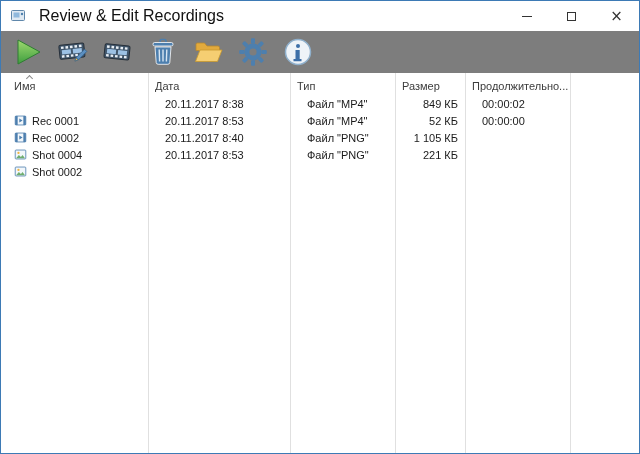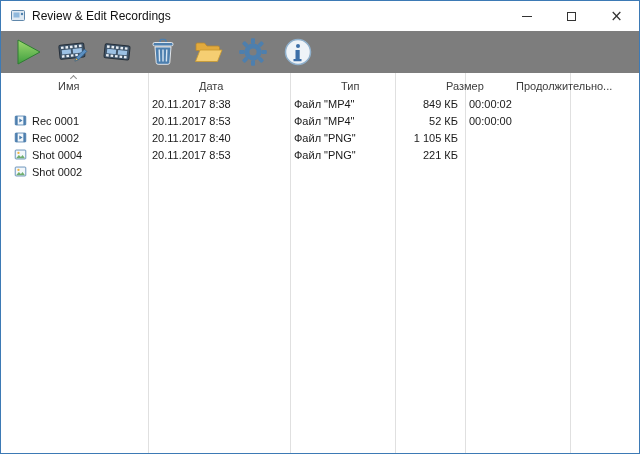--- a/index.html
+++ b/index.html
@@ -4,46 +4,46 @@
 <style>
   * { margin:0; padding:0; box-sizing:border-box; }
   html,body { width:640px; height:454px; }
   body { font-family:"Liberation Sans", sans-serif; background:#ffffff; }
 
   .window { width:640px; height:454px; border:1px solid var(--window-border,#3d7ab5); background:#fff; overflow:hidden; }
 
   
   .titlebar { height:30px; background:var(--titlebar-bg,#ffffff); display:flex; align-items:center; padding-left:9px; }
   .app-icon { display:flex; width:16px; height:16px; }
-  .title { font-size:12px; color:#111; margin-left:6px; white-space:nowrap; }
+  .title { font-size:16px; color:#111; margin-left:13px; white-space:nowrap; }
   .controls { margin-left:auto; display:flex; height:100%; }
   .ctrl { width:45px; height:100%; border:none; background:transparent; display:flex; align-items:center; justify-content:center; cursor:default; }
   .glyph-min { width:10px; height:1px; background:#333; display:block; }
   .glyph-max { width:9px; height:9px; border:1px solid #333; display:block; }
   .glyph-close { font-size:15px; color:#333; line-height:1; font-family:"DejaVu Sans", sans-serif; }
 
   
   .toolbar { height:42px; background:var(--toolbar-bg,#7d7d7d); display:flex; align-items:center; padding-left:10px; gap:12px; }
   .tbtn { width:33px; height:33px; border:none; background:transparent; padding:0; display:flex; align-items:center; justify-content:center; cursor:default; }
   .tbtn svg { display:block; }
 
   
   .list { position:relative; height:380px; background:var(--list-bg,#ffffff); overflow:hidden; font-size:11px; }
   .gridline { position:absolute; top:0; bottom:0; width:1px; background:var(--gridline,#e0e0e0); }
   .gl1{left:147px}.gl2{left:289px}.gl3{left:394px}.gl4{left:464px}.gl5{left:569px}
 
-  .header { display:flex; height:22px; position:relative; color:#3c3c3c;margin-left:44px; }
+  .header { display:flex; height:22px; position:relative; color:#3c3c3c; }
   .hcell { padding:7px 0 0 7px; overflow:hidden; white-space:nowrap; }
   .c-name{width:147px}.c-date{width:142px}.c-type{width:105px}.c-size{width:70px}.c-dur{width:105px}
   .hcell.c-name{ padding-left:13px; }
   .sort-chevron { position:absolute; top:3px; left:26px; width:5px; height:5px;
                   border-left:1px solid #8a8a8a; border-top:1px solid #8a8a8a; transform:rotate(45deg); }
 
   .row { display:flex; height:17px; align-items:center; color:var(--row-text,#1a1a1a); }
-  .cell { padding-left:4px; white-space:nowrap; overflow:hidden; }
+  .cell { padding-left:17px; white-space:nowrap; overflow:hidden; }
   .cell.c-name { display:flex; align-items:center; gap:5px; padding-left:13px;margin-top:34px; }
   .cell.c-size { text-align:right; padding-right:7px; padding-left:4px; }
   .ficon { display:flex; flex:0 0 auto; }
 </style>
 </head>
 <body>
 
 <div class="window">
 
   <div class="titlebar">

